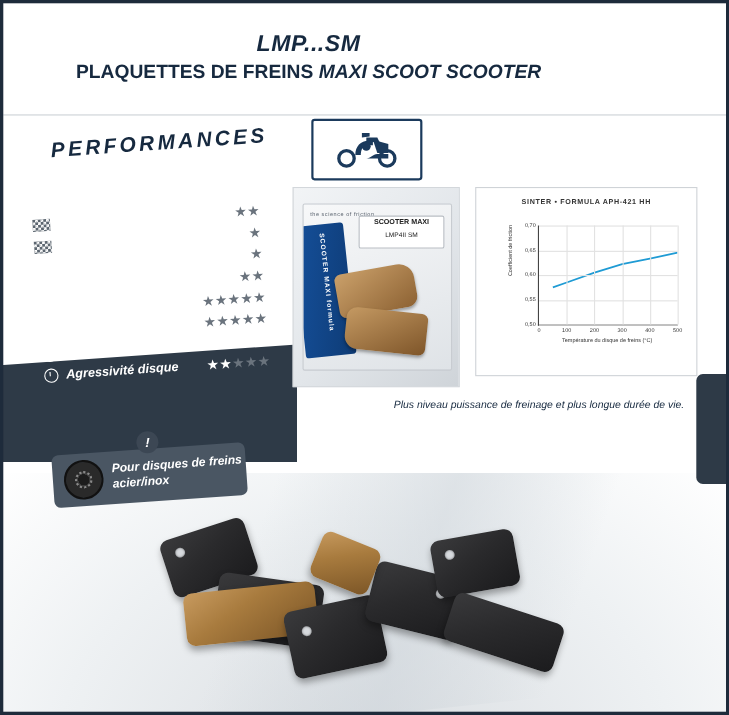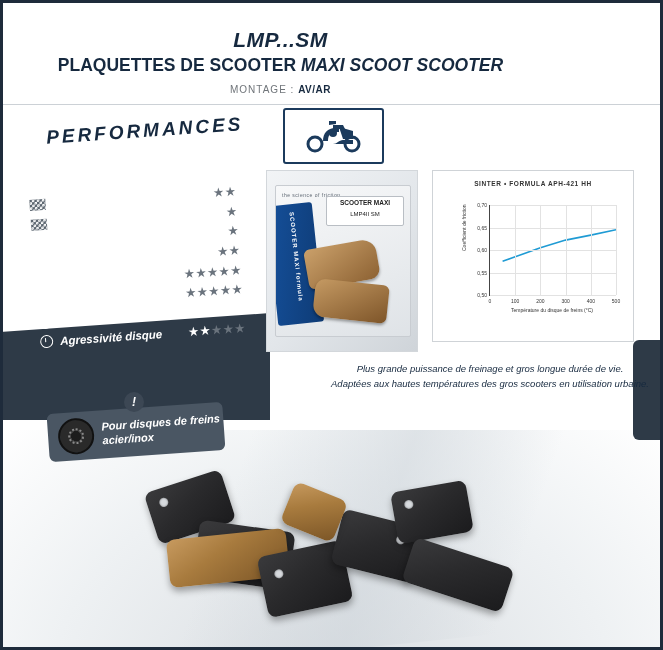--- a/index.html
+++ b/index.html
@@ -251,24 +251,21 @@
   }
 </style>
 </head>
 <body>
 
 <div class="page">
 
   <div class="header">
     <div class="title-main">LMP...SM</div>
     <div class="title-sub">
-      <span>PLAQUETTES DE SCOOTER </span><span class="em">MAXI SCOOT SCOOTER</span>
-    </div>
-    <div class="title-mount">
-      <span>MONTAGE : </span><b>AV/AR</b>
+      <span>PLAQUETTES DE FREINS </span><span class="em">MAXI SCOOT SCOOTER</span>
     </div>
   </div>
   <div class="hr-top"></div>
 
   <div class="icon-box">
     <svg width="62" height="34" viewBox="0 0 62 34">
       <g fill="#1b3a5c">
         <circle cx="12" cy="25" r="7" fill="none" stroke="#1b3a5c" stroke-width="3"></circle>
         <circle cx="49" cy="25" r="7" fill="none" stroke="#1b3a5c" stroke-width="3"></circle>
         <path d="M18 25 L30 25 C34 25 36 21 40 21 L50 21 L50 25"></path>
@@ -419,19 +416,18 @@
         <div class="xlab" style="left: 75.6px;">300</div>
         <div class="gv" style="left: 100.8px;"></div>
         <div class="xlab" style="left: 100.8px;">400</div>
         <div class="gv" style="left: 126px;"></div>
         <div class="xlab" style="left: 126px;">500</div>
       </div>
     <div class="xaxis-title">Température du disque de freins (°C)</div>
   </div>
 
   <div class="desc">
-    <div>Plus grande puissance de freinage et gros longue durée de vie.</div>
-    <div>Adaptées aux hautes températures des gros scooters en utilisation urbaine.</div>
+    <div>Plus niveau puissance de freinage et plus longue durée de vie.</div>
   </div>
 
   <div class="blue-tab"></div>
   <div class="frame"></div>
 </div>
 
 </body></html>

